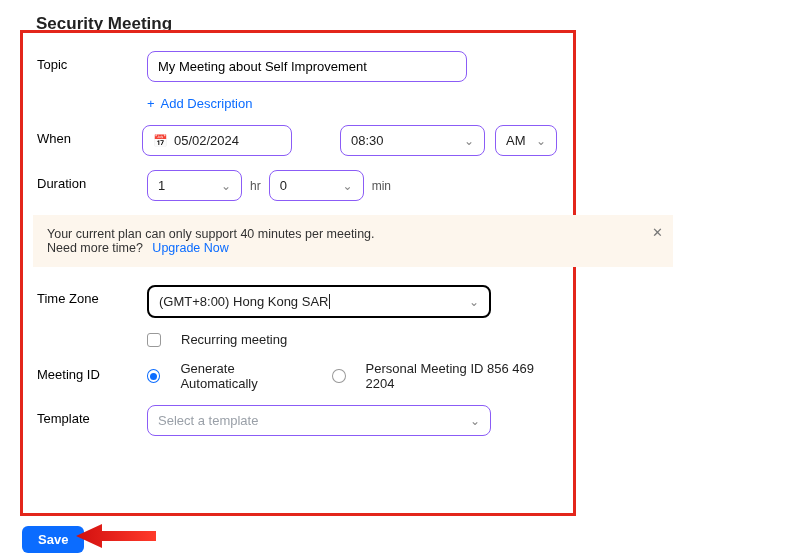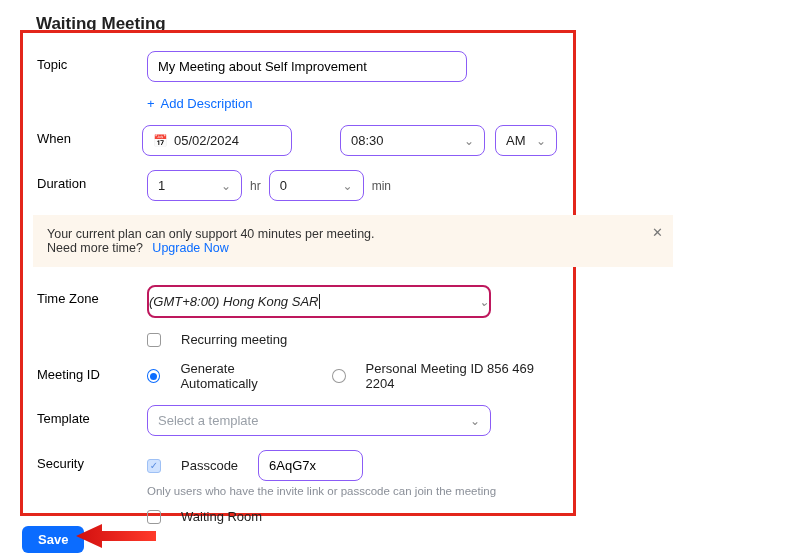--- a/index.html
+++ b/index.html
@@ -80,25 +80,24 @@
   }
   .banner .upgrade { color:#0b6cff; cursor:pointer; margin-left:6px;}
   .banner .close {
     position:absolute; right:10px; top:10px; color:#777; cursor:pointer; font-size:13px;
   }
   .tz-select {
     width: 344px;
     display:flex;
     justify-content:space-between;
     align-items:center;
-    border: 2px solid #be185d;
+    border: 2px solid #000000;
     border-radius: 8px;
-    padding: 7px 0;
-    font-size: 13px;
-    font-style: italic;
+    padding: 7px 10px;
+    font-size: 13px;
   }
   .tz-select .cursor { border-right:1px solid #222; padding-right:1px;}
   .chk-line, .radio-line { display:flex; align-items:center; gap:20px; font-size:13px; }
   .radio-group { display:flex; gap:24px; align-items:center; }
   .radio {
     width:14px; height:14px; border:1.5px solid #999; border-radius:50%;
     display:inline-flex; align-items:center; justify-content:center;
   }
   .radio.on { border-color:#0b6cff; }
   .radio.on::after { content:""; width:7px; height:7px; background:#0b6cff; border-radius:50%; }
@@ -135,21 +134,21 @@
     left:76px;
     top:522px;
     width:80px;
     height:28px;
   }
   .recurring-wrap { margin-top:14px; }
 </style>
 </head>
 <body>
 
-<div class="page-title">Waiting Meeting</div>
+<div class="page-title">Security Meeting</div>
 
 <div class="form-box">
 
   <div class="row">
     <div class="lbl">Topic</div>
     <div class="ctrls">
       <input class="txtinput topic-input" value="My Meeting about Self Improvement" style="">
       <div class="add-desc">
         <span class="plus">+</span>
         <span>Add Description</span>
@@ -229,37 +228,20 @@
   <div class="row">
     <div class="lbl">Template</div>
     <div class="ctrls">
       <div class="selectish tmpl-select">
         <span>Select a template</span>
         <span class="chev">⌄</span>
       </div>
     </div>
   </div>
 
-  <div class="row">
-    <div class="lbl">Security</div>
-    <div class="ctrls security-block">
-      <div>
-        <div class="chk-line">
-          <span class="chkbox locked"></span>
-          <span>Passcode</span>
-          <input class="txtinput pass-input" value="6AqG7x" style="">
-        </div>
-        <div class="hint">Only users who have the invite link or passcode can join the meeting</div>
-      </div>
-      <div class="chk-line">
-        <span class="chkbox"></span>
-        <span>Waiting Room</span>
-      </div>
-    </div>
-  </div>
 
 </div>
 
 <button class="save-btn">Save</button>
 
 <svg class="arrow" viewBox="0 0 80 28">
   <defs>
     <linearGradient id="g" x1="0" x2="1">
       <stop offset="0" stop-color="#d10f0f"></stop>
         <stop offset="1" stop-color="#ff3a2a"></stop>

